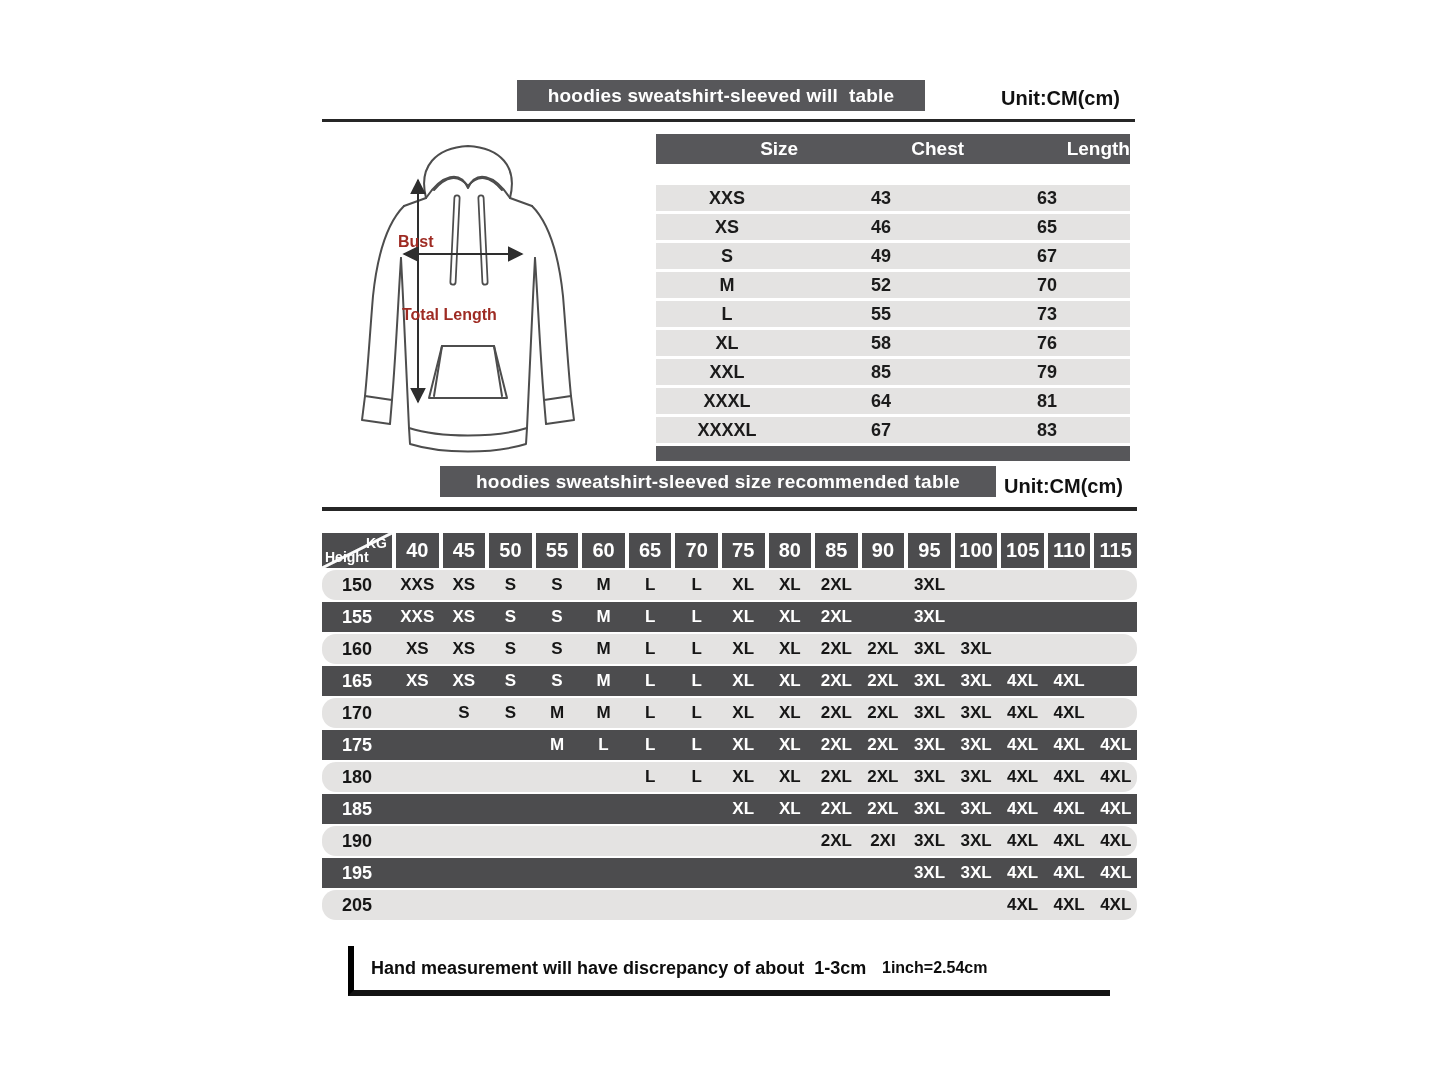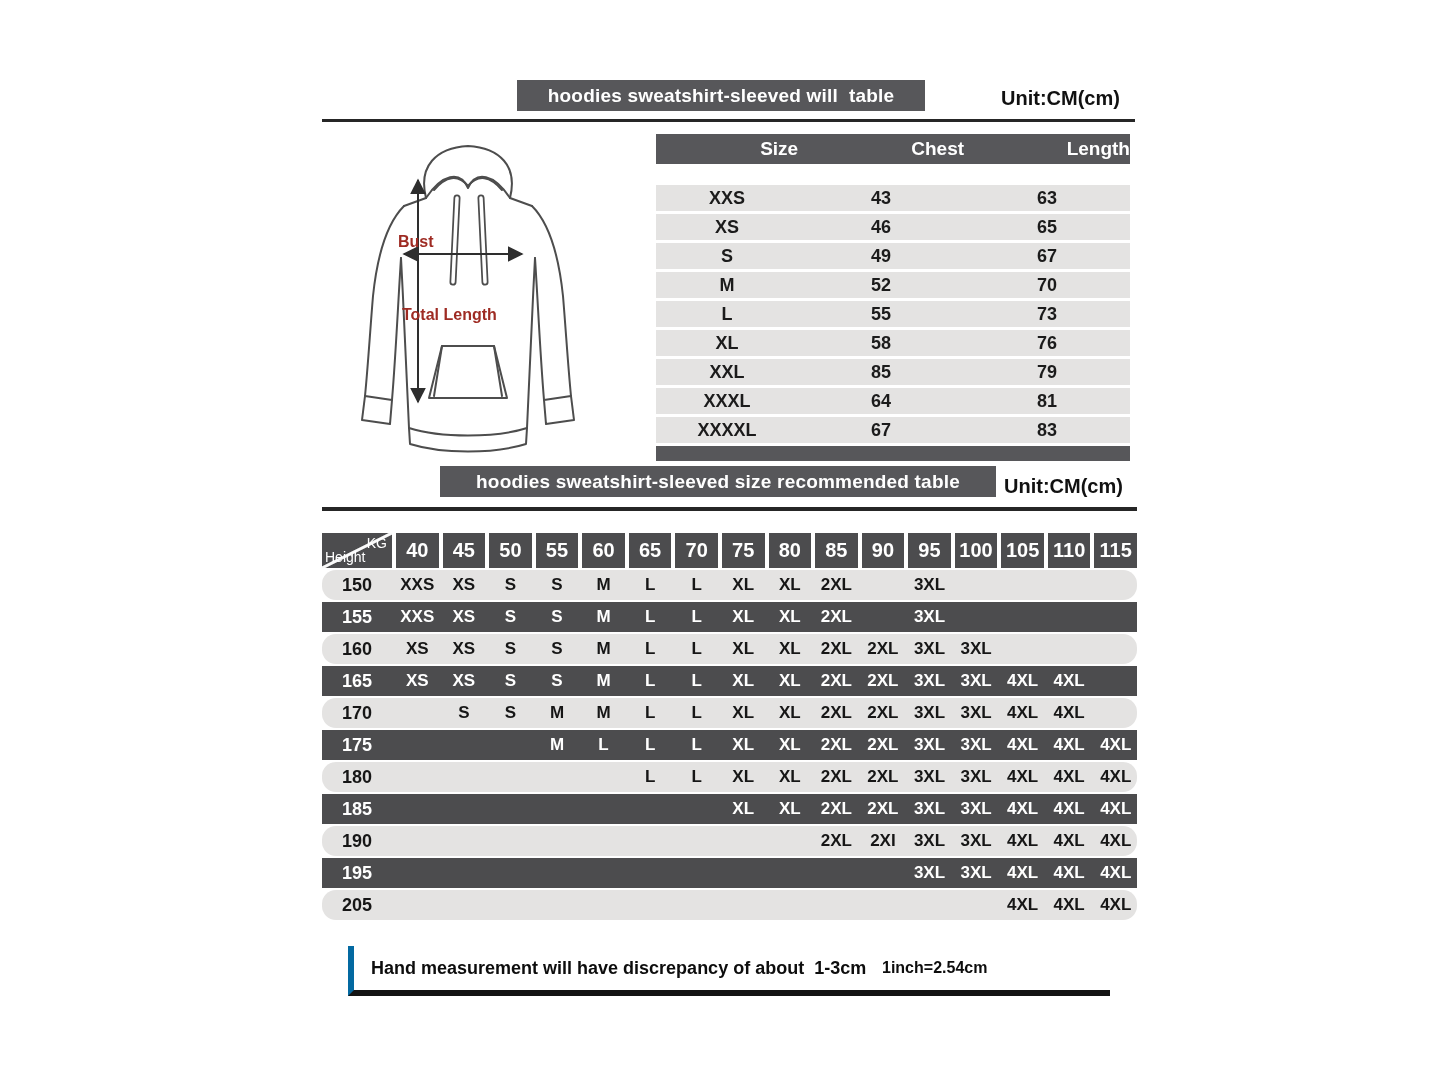--- a/index.html
+++ b/index.html
@@ -49,40 +49,40 @@
   .matrix { position:absolute; left:322px; top:533px; width:815px; }
   .mx-header {
     display:grid; grid-template-columns:70px repeat(16,1fr); gap:4px;
     height:35px; margin-bottom:2px;
   }
   .mx-hcell {
     background:var(--row-dark,#4c4c4e); color:#fff; font-weight:bold; font-size:20px;
     display:flex; align-items:center; justify-content:center;
   }
   .mx-corner {
-    position:relative; background-color:var(--row-dark,#4c4c4e); color:#fff; font-weight:normal;
+    position:relative; background-color:var(--row-dark,#4c4c4e); color:#fff; font-weight:bold;
     background-image:linear-gradient(to bottom right,
       transparent calc(50% - 2px), #fafafa calc(50% - 1px),
       #fafafa calc(50% + 1px), transparent calc(50% + 2px));
   }
   .mx-corner .kg  { position:absolute; top:2px;  right:5px; font-size:14px; }
   .mx-corner .hgt { position:absolute; bottom:3px; left:3px; font-size:14px; }
   .mx-row {
     display:grid; grid-template-columns:70px repeat(16,1fr); gap:4px;
     height:30px; margin-bottom:2px; align-items:center;
   }
   .mx-row.light { background:var(--row-light,#e4e3e2); color:#161616;border-radius:14px; }
   .mx-row.dark  { background:var(--row-dark,#4c4c4e);  color:#ffffff; }
   .mx-cell { font-weight:bold; font-size:17px; text-align:center; white-space:nowrap; }
   .mx-height { font-size:18px; }
 
   
   .footer-note {
     position:absolute; left:348px; top:946px; width:762px; height:50px;
-    border-left:6px solid #0369a1; border-bottom:6px solid #141414;
+    border-left:6px solid #000000; border-bottom:6px solid #141414;
   }
   .footer-note .note { position:absolute; left:17px;  top:12px; font-size:18px; font-weight:bold; color:#0d0d0d; white-space:pre; }
   .footer-note .conv { position:absolute; left:528px; top:13px; font-size:16px; font-weight:bold; color:#0d0d0d; }
 </style>
 </head>
 <body>
 
 <div class="canvas">
 
   <div class="titlebar" id="title1">hoodies sweatshirt-sleeved will  table</div>

